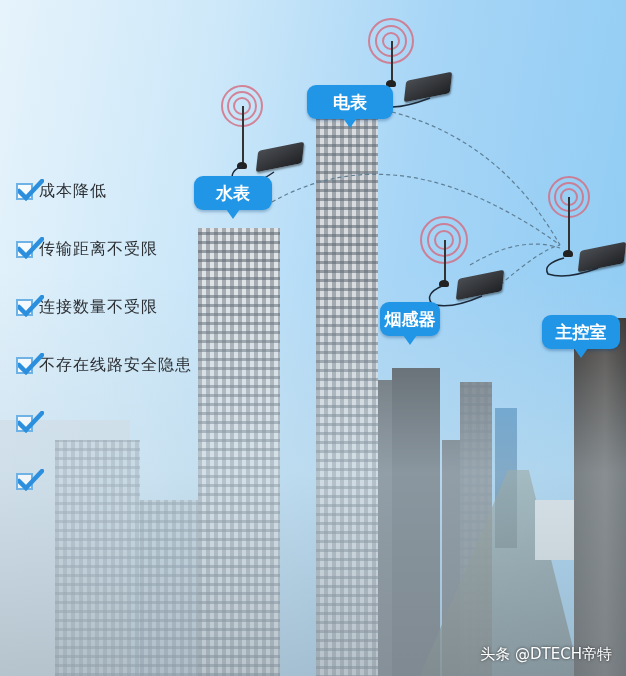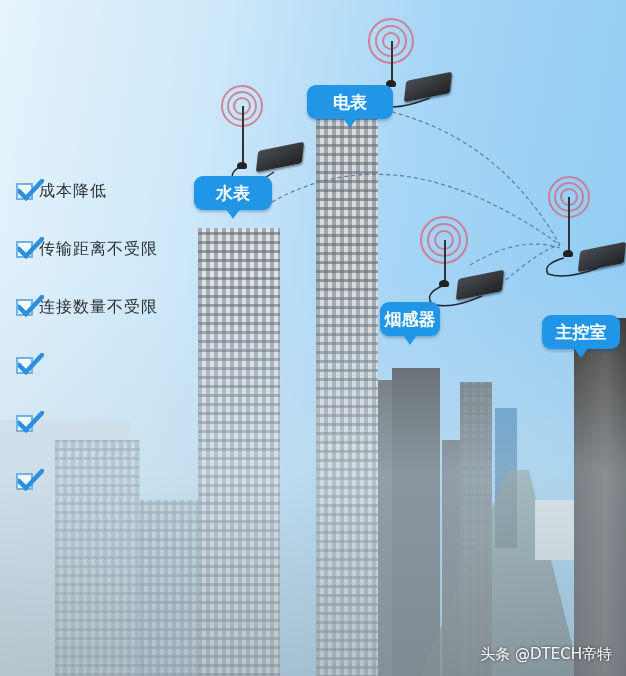--- a/index.html
+++ b/index.html
@@ -77,20 +77,21 @@
           </svg>
         </span>
       <span class="check-label">连接数量不受限</span>
     </div>
     <div class="check-item">
       <span class="checkbox">
           <svg width="26" height="22" viewBox="0 0 26 22">
             <path d="M1 12 L8 19 L24 2" stroke="#2b8fde" stroke-width="4.5" fill="none" stroke-linecap="round"></path>
           </svg>
         </span>
+      <span class="check-label">不存在线路安全隐患</span>
     </div>
     <div class="check-item">
       <span class="checkbox">
           <svg width="26" height="22" viewBox="0 0 26 22">
             <path d="M1 12 L8 19 L24 2" stroke="#2b8fde" stroke-width="4.5" fill="none" stroke-linecap="round"></path>
           </svg>
         </span>
     </div>
     <div class="check-item">
       <span class="checkbox">

